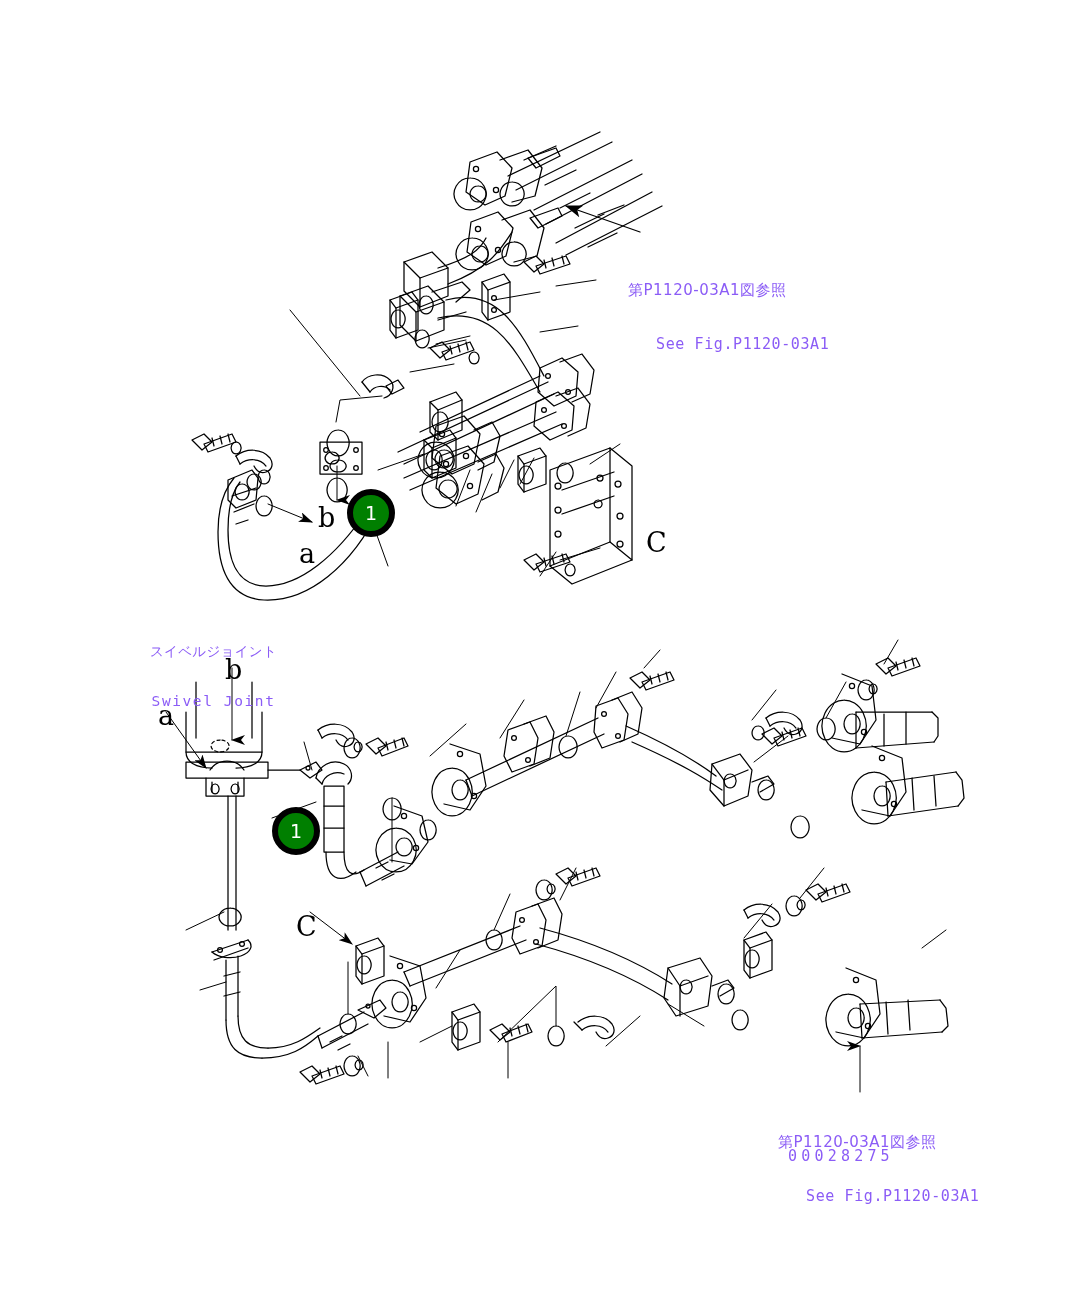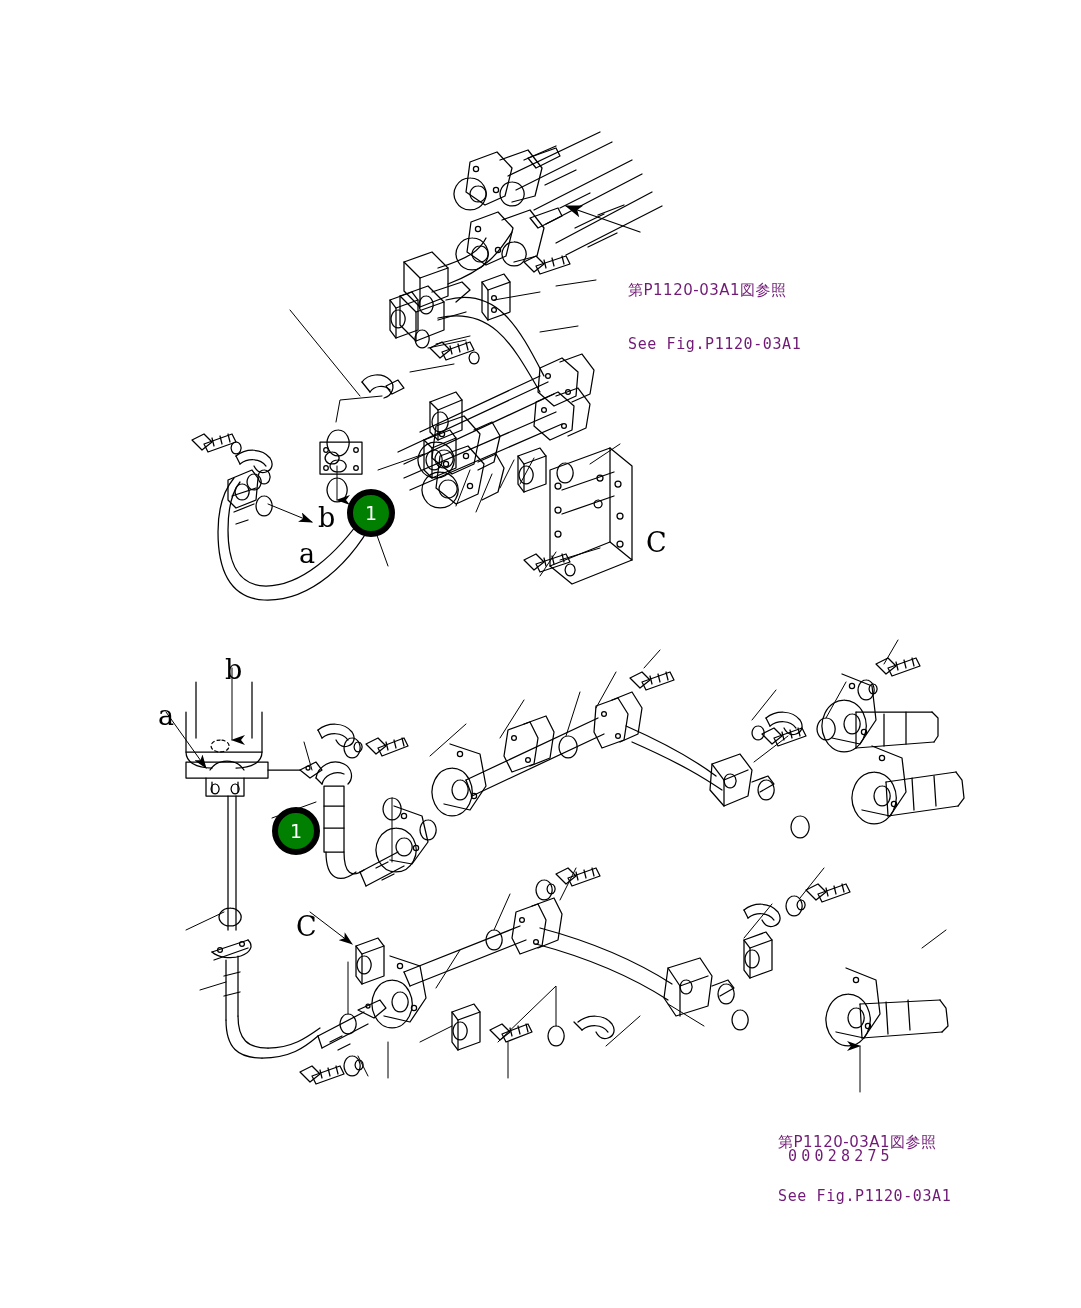--- a/index.html
+++ b/index.html
@@ -19,39 +19,40 @@
   }
   #artboard {
     position: absolute;
     left: 0;
     top: 0;
     width: 1081px;
     height: 1308px;
   }
   .txt {
     position: absolute;
-    color: #701a75;
+    color: #8b5cf6;
     white-space: pre;
     line-height: 1.18;
   }
   .ref-note {
     font-size: 15.5px;
     letter-spacing: 0.2px;
   }
   .ref-note .jp {
     display: block;
     font-family: "DejaVu Sans", "Liberation Sans", sans-serif;
     font-size: 15px;
     letter-spacing: 0.5px;
   }
   .ref-note .en {
     display: block;
     font-family: "DejaVu Sans Mono", monospace;
     font-size: 15px;
     letter-spacing: 0.6px;
+    margin-left: 28px;
   }
   .swivel-label {
     font-size: 14px;
     text-align: center;
   }
   .swivel-label .jp {
     display: block;
     font-family: "DejaVu Sans", "Liberation Sans", sans-serif;
     font-size: 13.5px;
     letter-spacing: 0.3px;
@@ -622,20 +623,24 @@
   <div class="txt ref-note" style="left:628px; top:245px;">
     <span class="jp">第P1120-03A1図参照</span>
     <span class="en">See Fig.P1120-03A1</span>
   </div>
 
   <div class="txt ref-note" style="left:778px; top:1097px;">
     <span class="jp">第P1120-03A1図参照</span>
     <span class="en">See Fig.P1120-03A1</span>
   </div>
 
+  <div class="txt swivel-label" style="left:150px; top:611px;">
+    <span class="jp">スイベルジョイント</span>
+    <span class="en">Swivel Joint</span>
+  </div>
 
   <div class="txt callout-letter" style="left:299px; top:538px;">a</div>
   <div class="txt callout-letter" style="left:318px; top:502px;">b</div>
   <div class="txt callout-letter" style="left:646px; top:527px;">C</div>
   <div class="txt callout-letter" style="left:158px; top:700px;">a</div>
   <div class="txt callout-letter" style="left:225px; top:654px;">b</div>
   <div class="txt callout-letter" style="left:296px; top:911px;">C</div>
 
   <div class="txt drawing-no" style="left:788px; top:1148px;">00028275</div>
 

